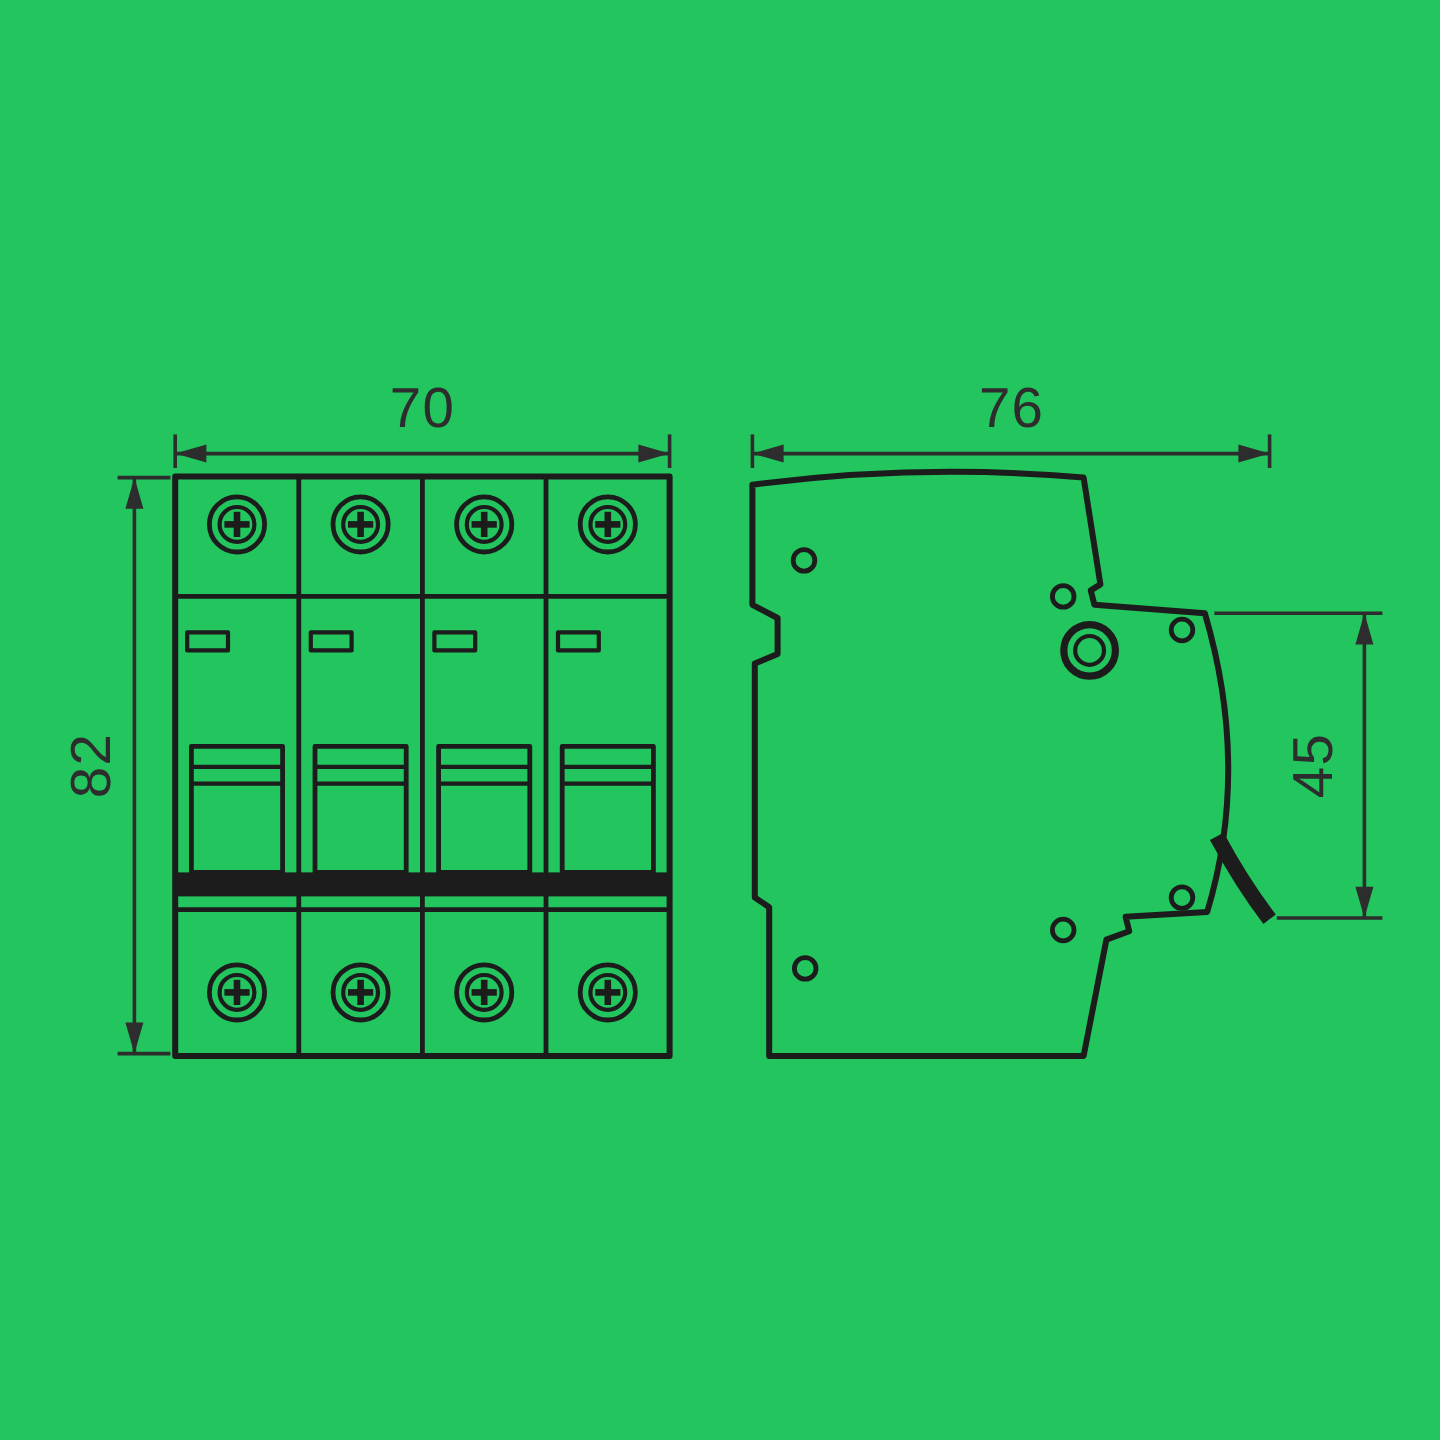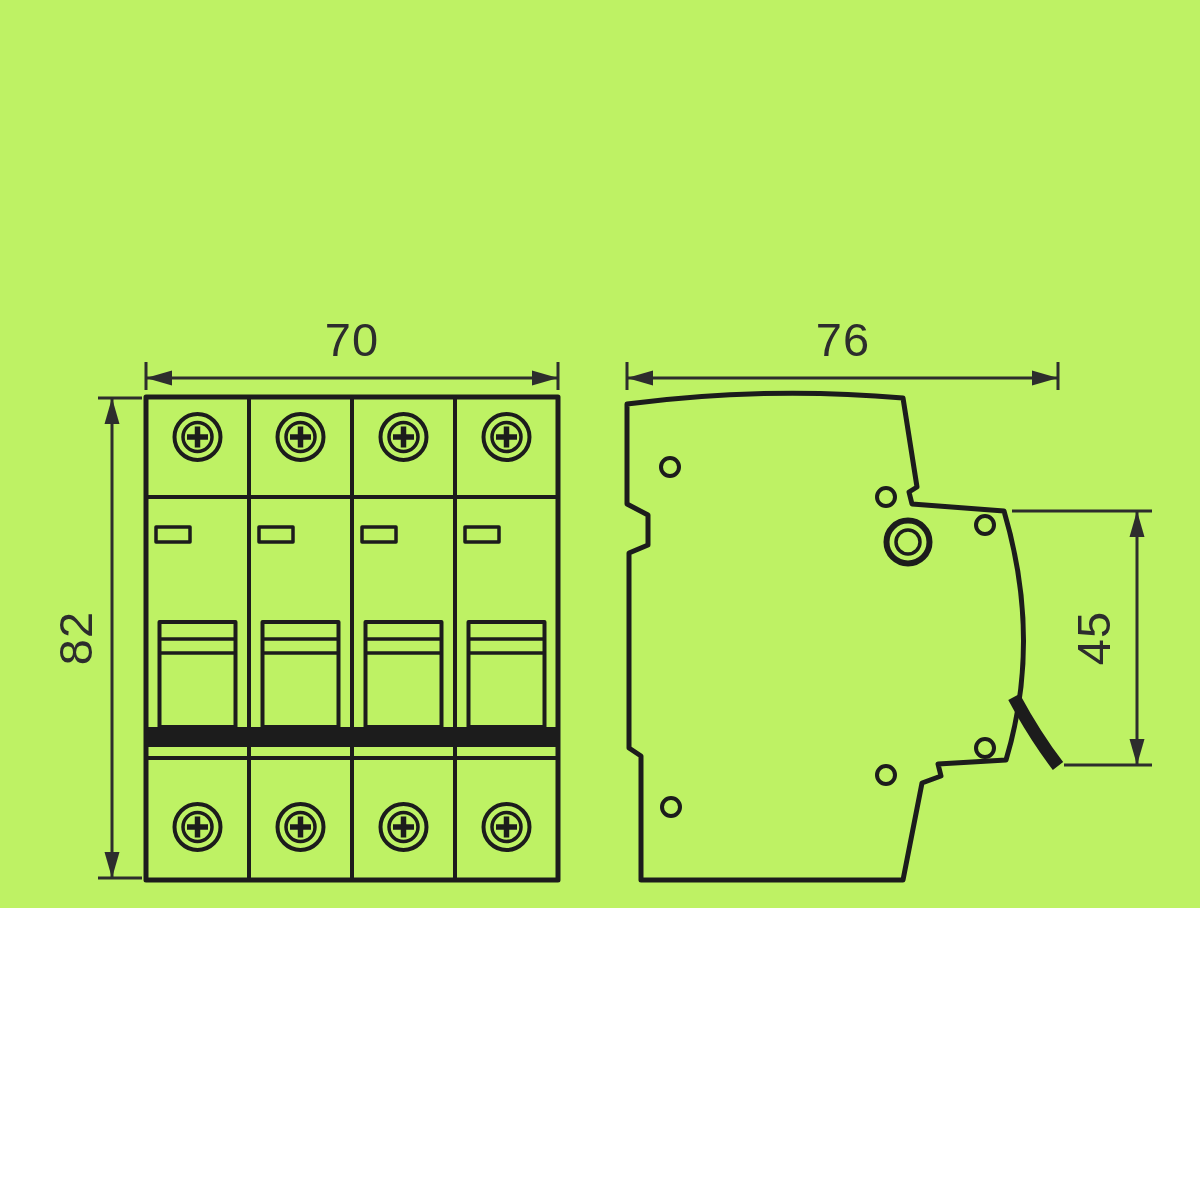--- a/index.html
+++ b/index.html
@@ -2,22 +2,22 @@
 <html><head>
 <meta charset="utf-8">
 <style>
   html, body {
     margin: 0;
     padding: 0;
     background: #ffffff;
   }
   .stage {
     width: 1200px;
-    height: 908px;
-    background: #bef264;
+    height: 1200px;
+    background: #22c55e;
     position: relative;
   }
   svg { display: block; }
   .ln  { stroke: #1c1c1c; fill: none; stroke-linejoin: round; stroke-linecap: butt; }
   .w5  { stroke-width: 5; }
   .w4  { stroke-width: 4; }
   .w35 { stroke-width: 3.5; }
   .dimln { stroke: #2d2d2d; stroke-width: 3; fill: none; }
   .arr   { fill: #2d2d2d; stroke: none; }
   .ink   { fill: #1c1c1c; stroke: none; }

